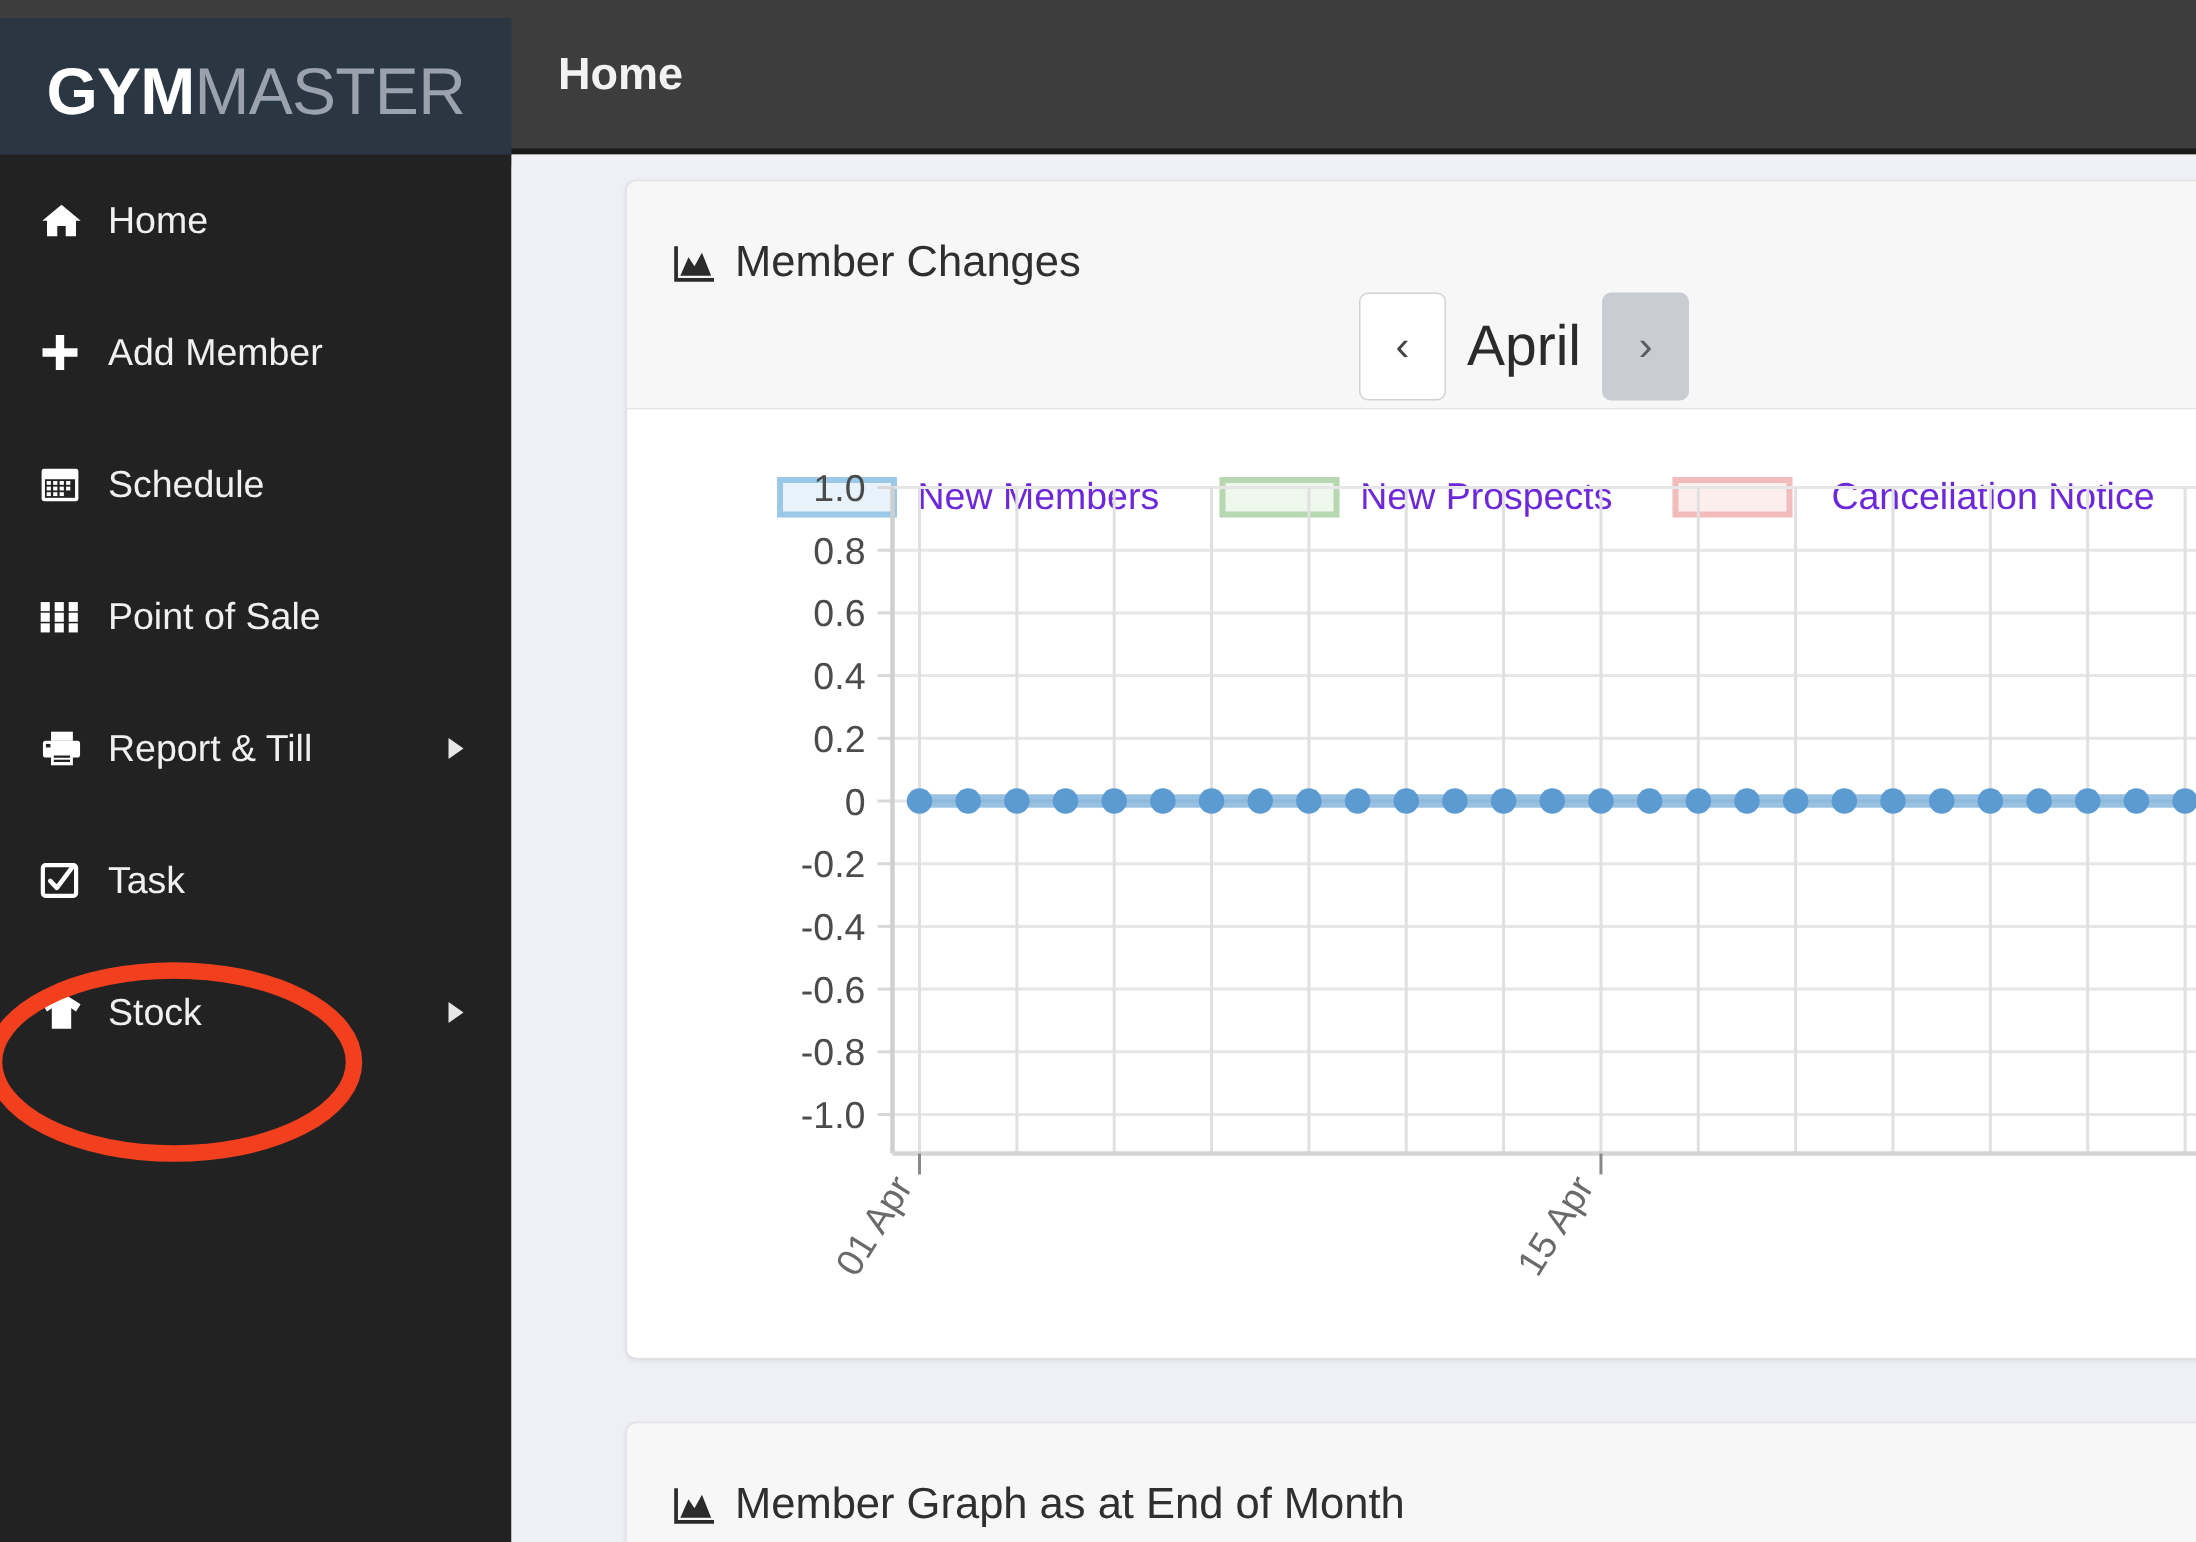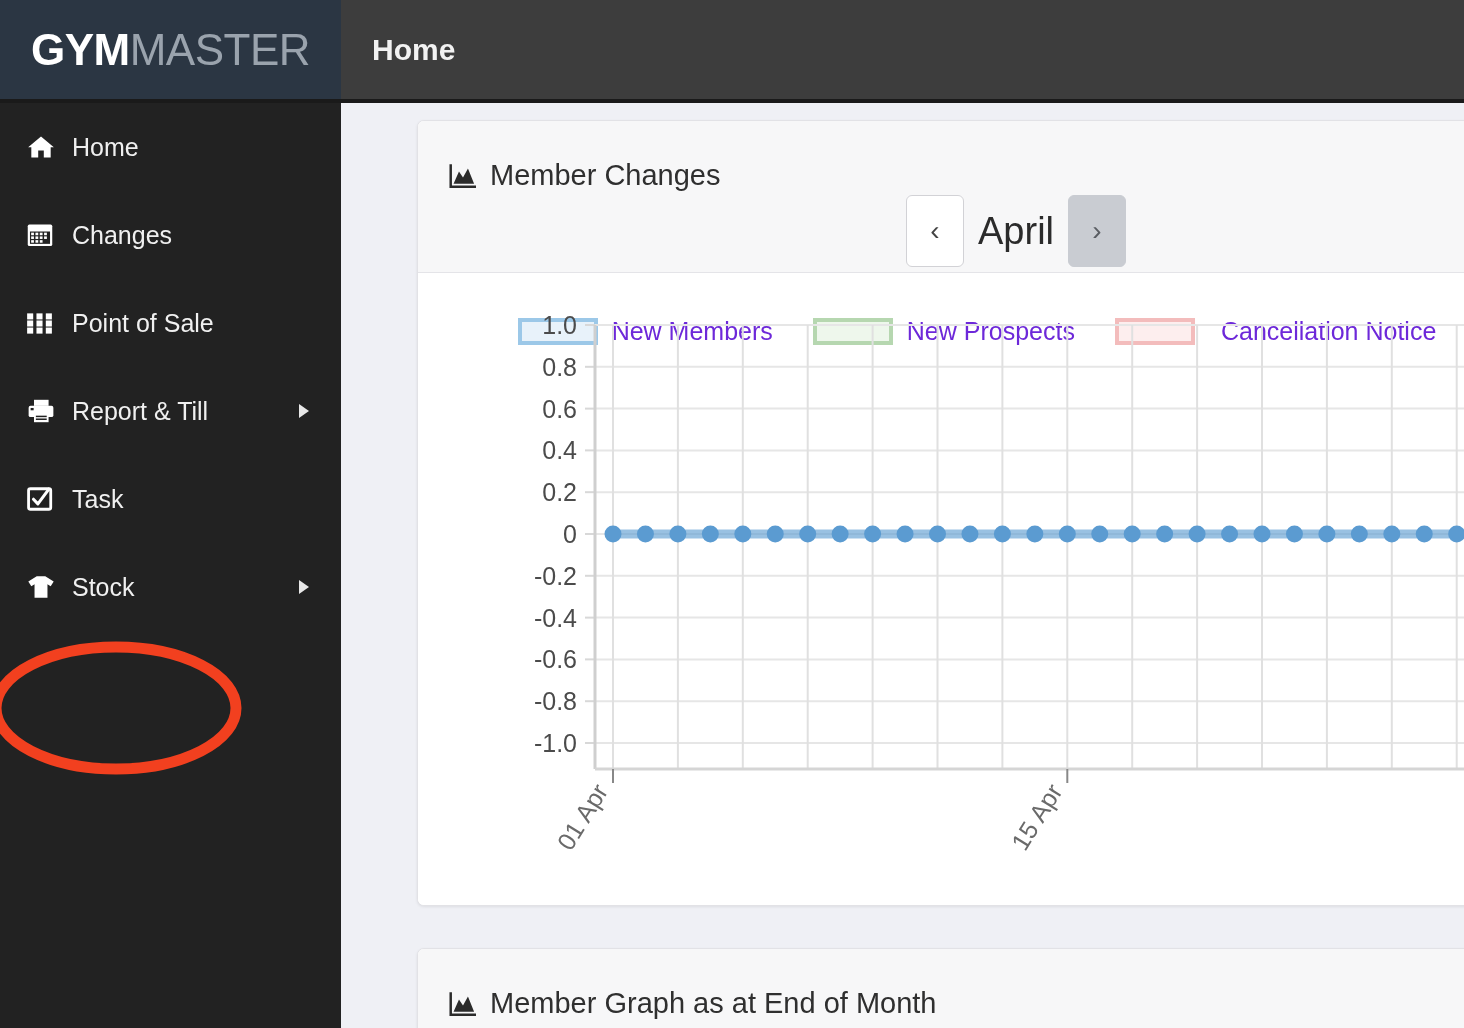--- a/index.html
+++ b/index.html
@@ -12,21 +12,21 @@
   }
 
   
   #topbar {
     position: absolute; top: 0; left: 0;
     width: 1464px; height: 103px;
     background: #3d3d3d;
     border-bottom: 4px solid #1a1a1a;
   }
   #brand {
-    position: absolute; left: 0; top: 0;
+    position: absolute; left: 0; top: 12px;
     width: 341px; height: 99px;
     background: #2b3643;
     display: flex; align-items: center; justify-content: center; text-align: center;
   }
   #brand .logo {
     font-size: 44px; letter-spacing: -0.5px; line-height: 1;
     white-space: nowrap;
   }
   #brand .logo .b1 { color: #ffffff; font-weight: bold; }
   #brand .logo .b2 { color: #9aa3ad; font-weight: 300; }
@@ -169,20 +169,28 @@
 
   <div class="nav-item">
     <span class="ico">
       <svg width="30" height="28" viewBox="0 0 24 24" fill="#fff">
           <path d="M12 3 L23 12.2 L20.3 12.2 L20.3 21 L14.4 21 L14.4 15.1 L9.6 15.1 L9.6 21 L3.7 21 L3.7 12.2 L1 12.2 Z"></path>
         </svg>
     </span>
     <span class="label">Home</span>
   </div>
 
+  <div class="nav-item">
+    <span class="ico">
+      <svg width="28" height="28" viewBox="0 0 24 24" fill="#fff">
+          <path d="M9.6 2 H14.4 V9.6 H22 V14.4 H14.4 V22 H9.6 V14.4 H2 V9.6 H9.6 Z"></path>
+        </svg>
+    </span>
+    <span class="label">Add Member</span>
+  </div>
 
 
 
   <div class="nav-item">
     <span class="ico">
       <svg width="28" height="28" viewBox="0 0 24 24" fill="#fff">
         <rect x="1.5" y="3" width="21" height="18.5" rx="1.4"></rect>
         <rect x="3.4" y="9" width="17.2" height="10.6" fill="#222"></rect>
         <g fill="#fff">
           <rect x="4.4" y="10" width="2.4" height="2.2"></rect>
@@ -192,21 +200,21 @@
           <rect x="4.4" y="13.2" width="2.4" height="2.2"></rect>
             <rect x="8.1" y="13.2" width="2.4" height="2.2"></rect>
             <rect x="11.8" y="13.2" width="2.4" height="2.2"></rect>
             <rect x="15.5" y="13.2" width="2.4" height="2.2"></rect>
           <rect x="4.4" y="16.4" width="2.4" height="2.2"></rect>
             <rect x="8.1" y="16.4" width="2.4" height="2.2"></rect>
             <rect x="11.8" y="16.4" width="2.4" height="2.2"></rect>
         </g>
       </svg>
     </span>
-    <span class="label">Changes</span>
+    <span class="label">Schedule</span>
   </div>
 
   <div class="nav-item">
     <span class="ico">
       <svg width="27" height="27" viewBox="0 0 24 24" fill="#fff">
         <rect x="1" y="3" width="5.4" height="5.4"></rect>
           <rect x="9.3" y="3" width="5.4" height="5.4"></rect>
           <rect x="17.6" y="3" width="5.4" height="5.4"></rect>
         <rect x="1" y="9.3" width="5.4" height="5.4"></rect>
           <rect x="9.3" y="9.3" width="5.4" height="5.4"></rect>

